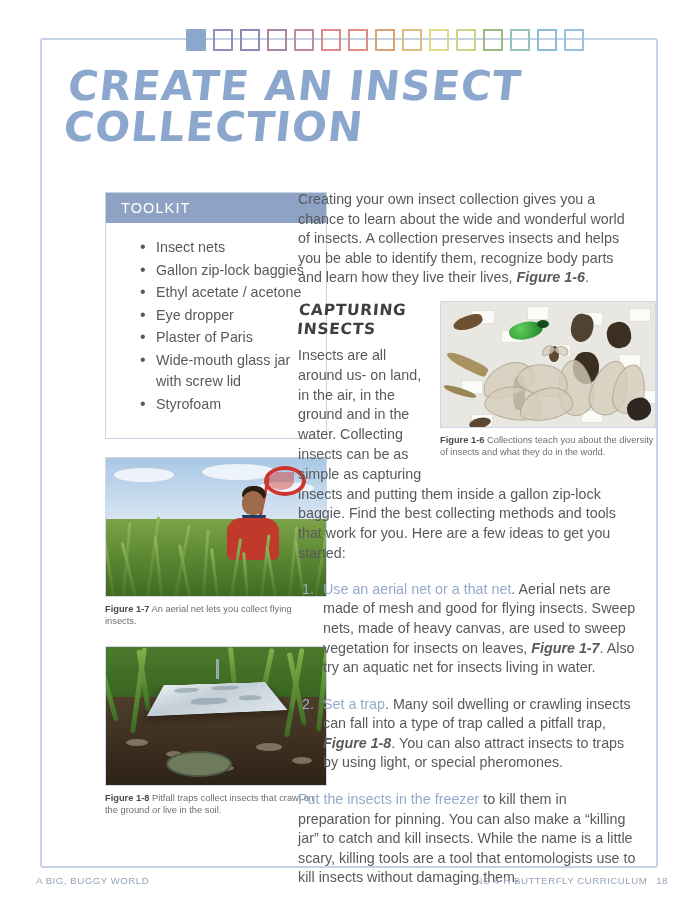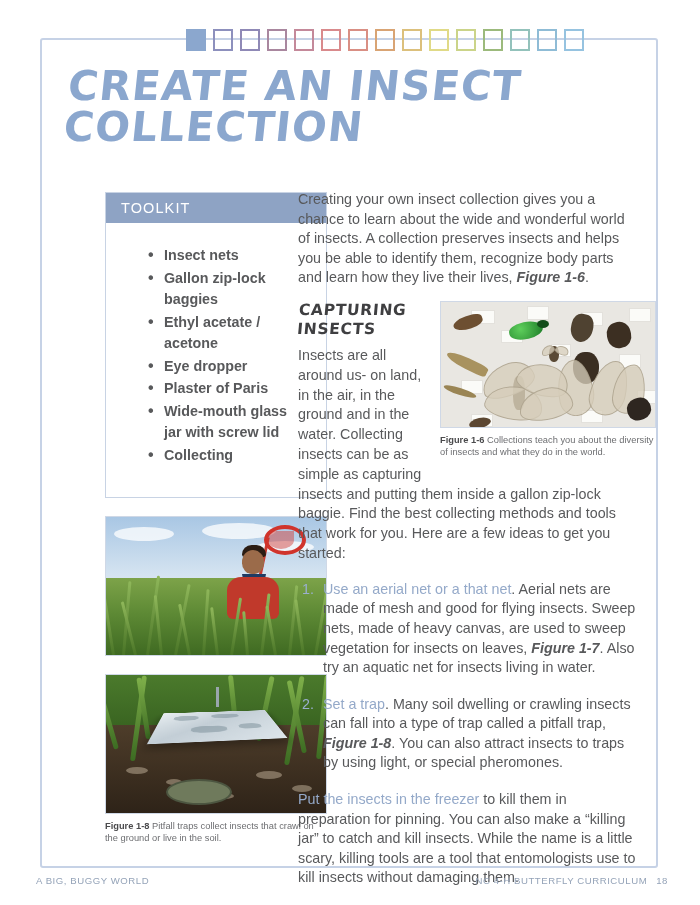--- a/index.html
+++ b/index.html
@@ -85,24 +85,23 @@
     background: #fff;
   }
   .toolkit-header {
     background: #8ea3c4;
     color: #ffffff;
     font-size: 14.5px;
     letter-spacing: 1.1px;
     padding: 7px 0 7px 15px;
   }
   .toolkit-list {
-    margin: 8px;
+    margin: 0;
     padding: 14px 10px 22px 34px;
     list-style: none;
-    font-weight: bold;
   }
   .toolkit-list li {
     position: relative;
     font-size: 14.3px;
     line-height: 21.5px;
     color: #58595b;
     padding-left: 16px;
     margin-bottom: 1px;
   }
   .toolkit-list li::before {
@@ -347,21 +346,21 @@
 
     <div class="toolkit">
       <div class="toolkit-header">TOOLKIT</div>
       <ul class="toolkit-list" id="toolkit-list">
           <li>Insect nets</li>
           <li>Gallon zip-lock baggies</li>
           <li>Ethyl acetate / acetone</li>
           <li>Eye dropper</li>
           <li>Plaster of Paris</li>
           <li>Wide-mouth glass jar with screw lid</li>
-          <li>Collecting</li>
+          <li>Styrofoam</li>
         </ul>
     </div>
 
     <div class="figure-block">
       <div class="figure-img">
         <div class="ph ph-field">
           <div class="sky"></div>
           <div class="cloud" style="left:8px;top:10px;width:60px;height:14px;"></div>
           <div class="cloud" style="left:96px;top:6px;width:74px;height:16px;"></div>
           <div class="cloud" style="left:150px;top:24px;width:58px;height:12px;"></div>
@@ -387,20 +386,21 @@
           <div class="blade" style="left:110px;height:48px;transform:rotate(-7deg);"></div>
           <div class="blade" style="left:124px;height:58px;transform:rotate(9deg);"></div>
           <div class="blade" style="left:140px;height:44px;transform:rotate(-5deg);"></div>
           <div class="blade" style="left:154px;height:62px;transform:rotate(7deg);"></div>
           <div class="blade" style="left:168px;height:50px;transform:rotate(-10deg);"></div>
           <div class="blade" style="left:182px;height:70px;transform:rotate(6deg);"></div>
           <div class="blade" style="left:196px;height:56px;transform:rotate(-8deg);"></div>
           <div class="blade" style="left:208px;height:66px;transform:rotate(10deg);"></div>
         </div>
       </div>
+      <div class="caption"><b>Figure 1-7</b><span> An aerial net lets you collect flying insects.</span></div>
     </div>
 
     <div class="figure-block">
       <div class="figure-img">
         <div class="ph ph-trap">
           <div class="grassback"></div>
           <div class="soil"></div>
           <div class="soilmottle" style="left:20px;top:92px;width:22px;height:7px;"></div>
           <div class="soilmottle" style="left:60px;top:104px;width:16px;height:6px;"></div>
           <div class="soilmottle" style="left:150px;top:96px;width:26px;height:8px;"></div>

